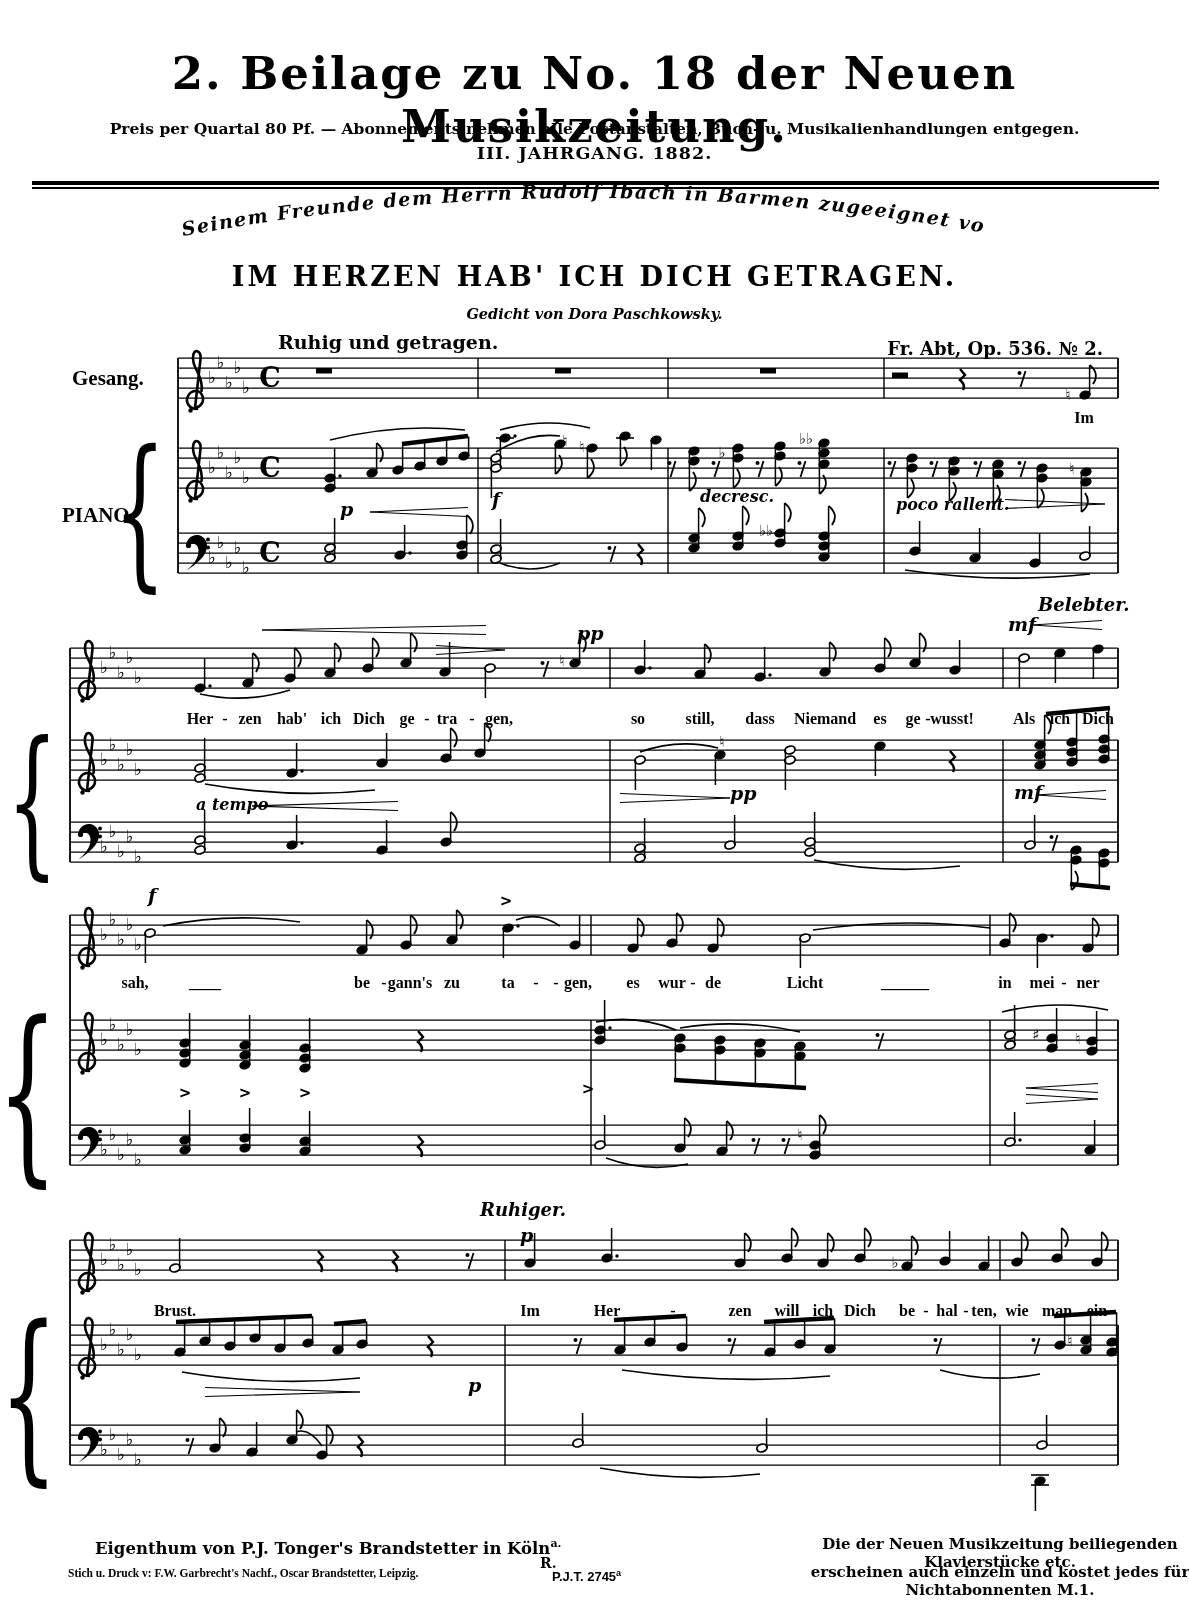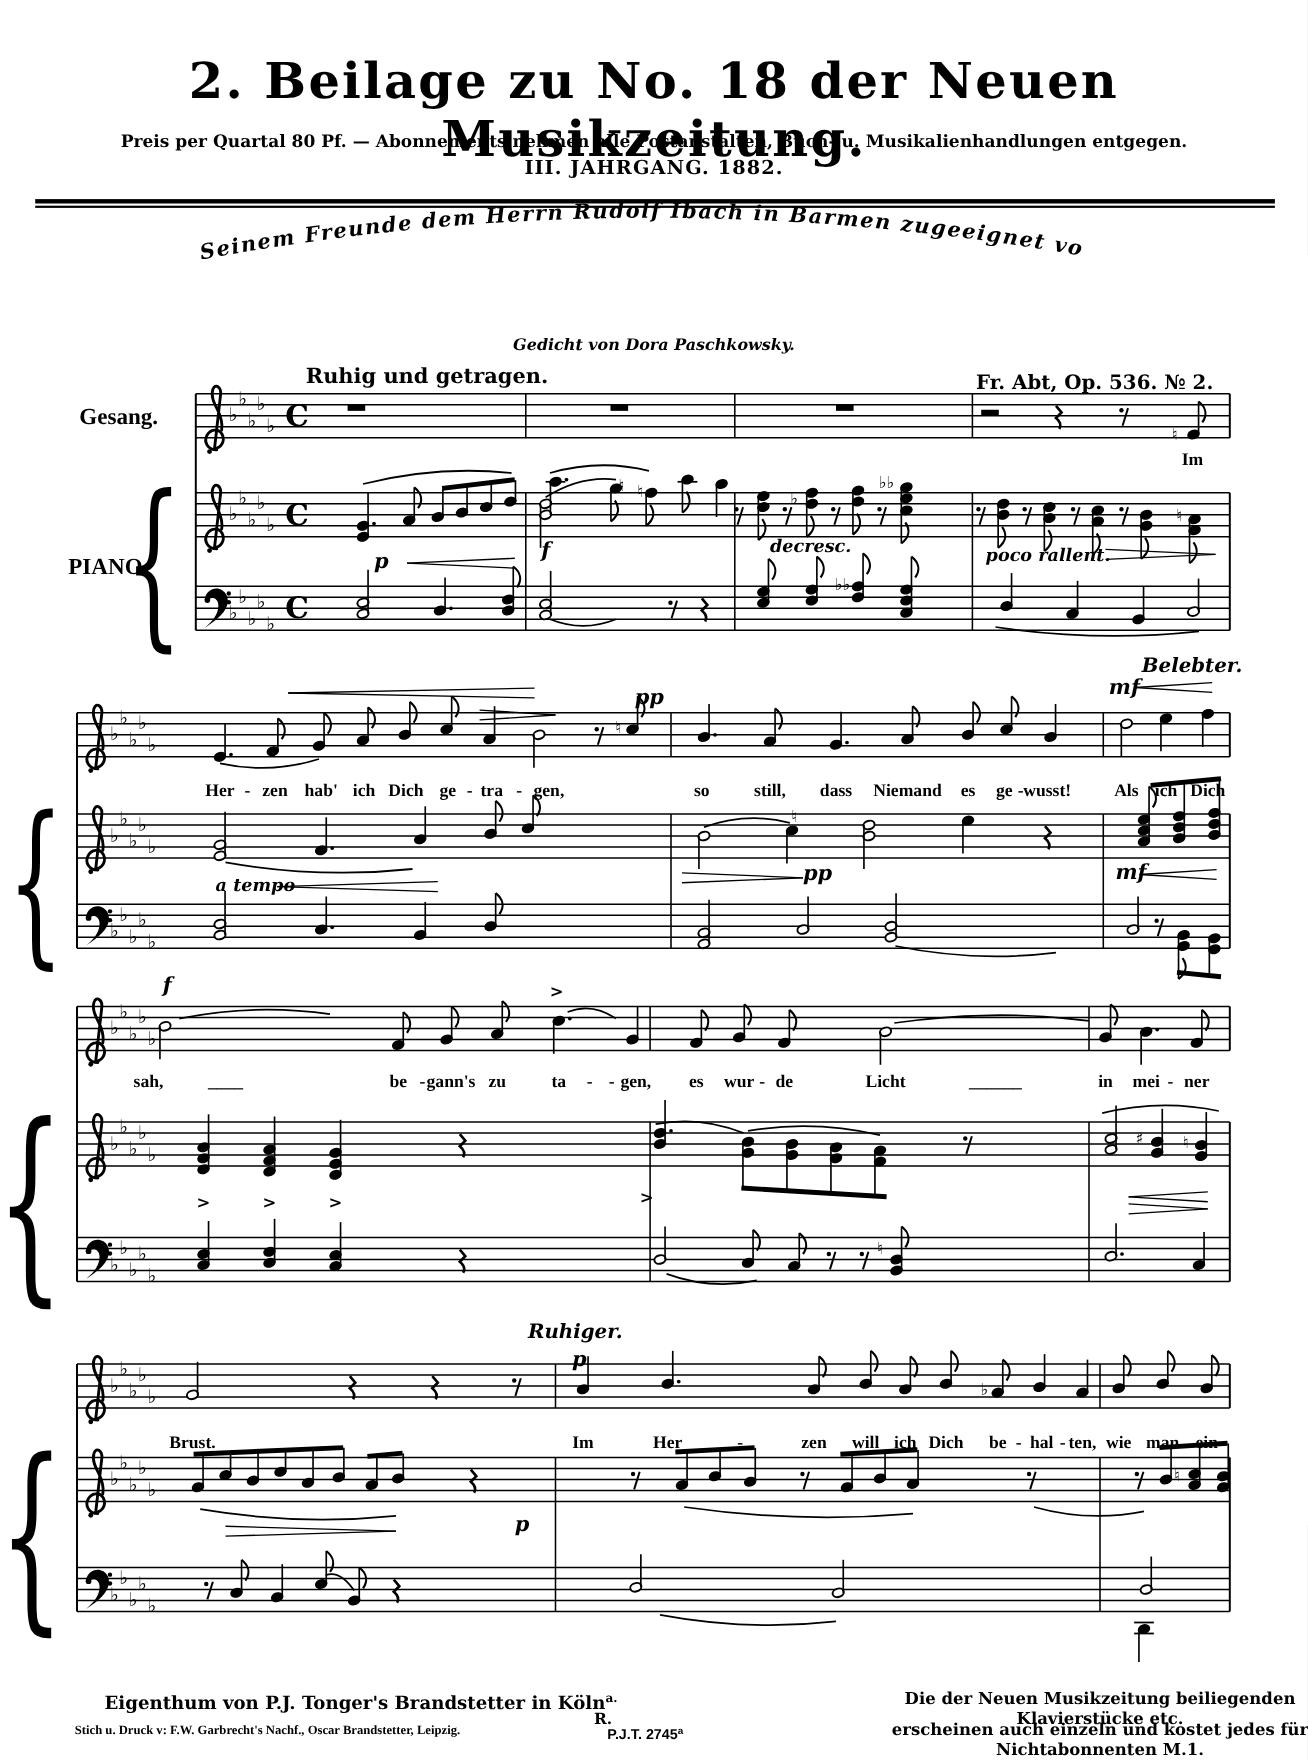--- a/index.html
+++ b/index.html
@@ -34,20 +34,21 @@
 </style>
 </head>
 <body>
 
 <div class="page">
   <div class="abs masthead">2. Beilage zu No. 18 der Neuen Musikzeitung.</div>
   <div class="abs subline">Preis per Quartal 80 Pf. — Abonnements nehmen alle Postanstalten, Buch- u. Musikalienhandlungen entgegen.</div>
   <div class="abs volline">III. JAHRGANG. 1882.</div>
   <div class="abs rule1"></div>
   <div class="abs rule2"></div>
+  <div class="abs worktitle">IM HERZEN HAB' ICH DICH GETRAGEN.</div>
   <div class="abs poemcredit">Gedicht von Dora Paschkowsky.</div>
   <div class="abs tempomark">Ruhig und getragen.</div>
   <div class="abs composer">Fr. Abt, Op. 536. № 2.</div>
 
   <svg id="score" width="1189" height="1600" viewBox="0 0 1189 1600">
       <g>
         <path id="dedArc" d="M 183 236 Q 580 162 980 232" fill="none" stroke="none"></path>
         <text font-family="&quot;DejaVu Serif&quot;,serif" font-size="19" font-style="italic" font-weight="bold" letter-spacing="1.5" fill="#000"><textPath startOffset="0%" href="#dedArc" xlink:href="#dedArc">Seinem Freunde dem Herrn Rudolf Ibach in Barmen zugeeignet von Fr. Abt.</textPath></text>
       </g>
       <g>

